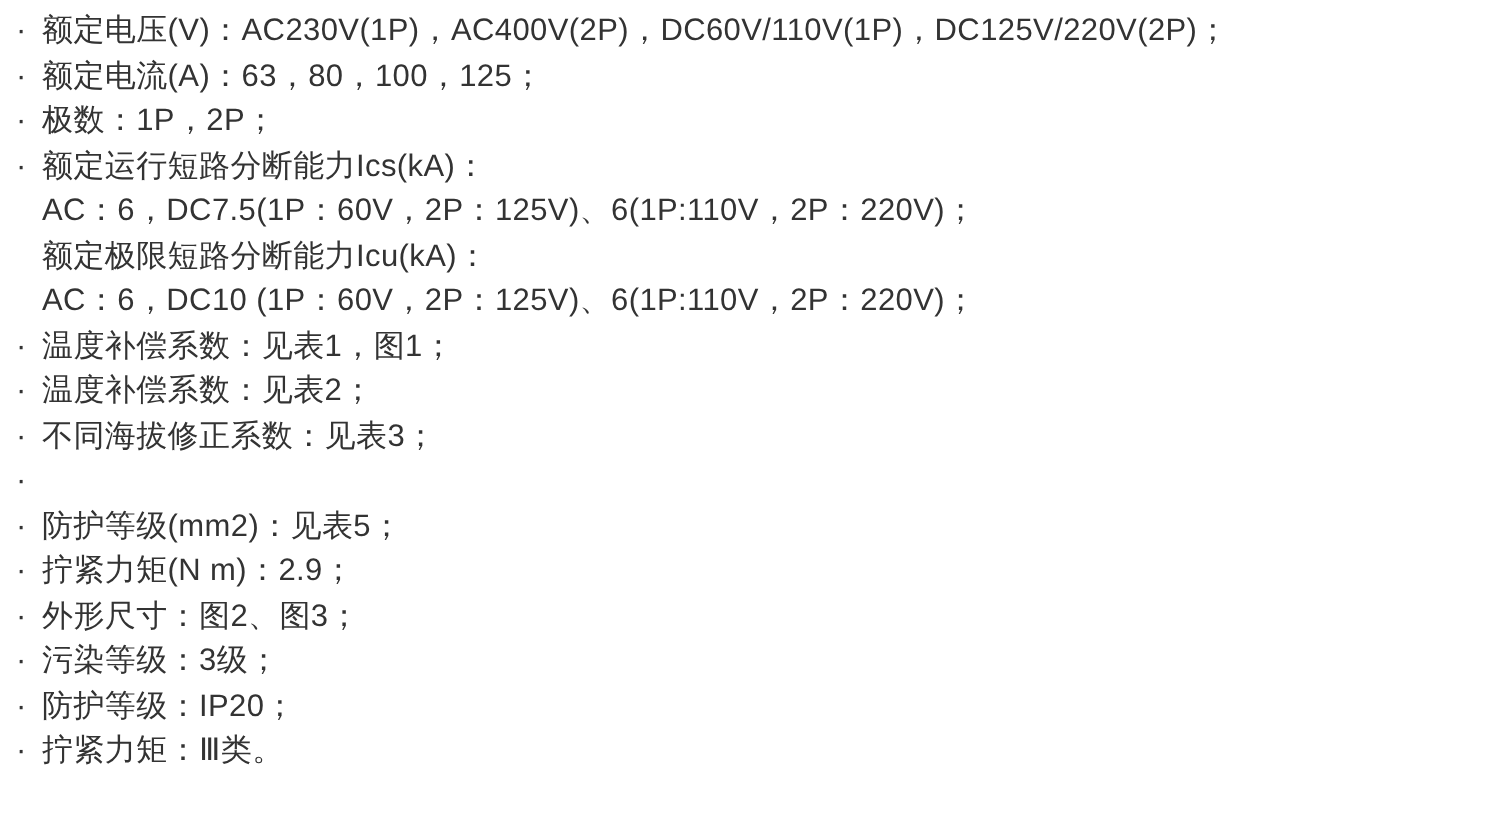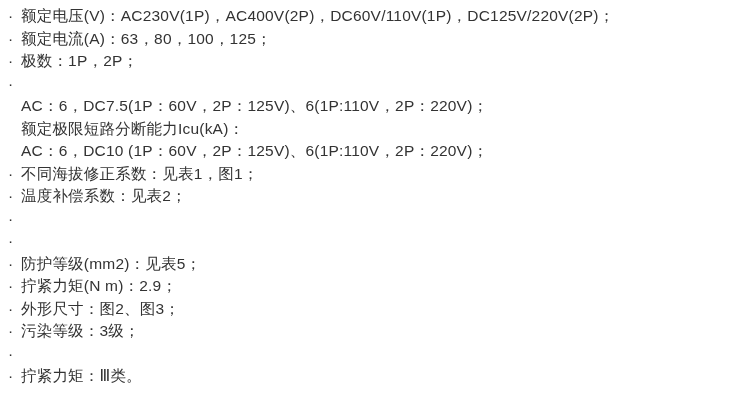--- a/index.html
+++ b/index.html
@@ -52,43 +52,45 @@
       <div class="line">
         <span class="bullet">·</span>
         <span class="line-text">额定电流(A)：63，80，100，125；</span>
       </div>
       <div class="line">
         <span class="bullet">·</span>
         <span class="line-text">极数：1P，2P；</span>
       </div>
       <div class="line">
         <span class="bullet">·</span>
+        <span class="line-text">额定运行短路分断能力Ics(kA)：</span>
       </div>
       <div class="line">
         <span class="bullet"></span>
         <span class="line-text">AC：6，DC7.5(1P：60V，2P：125V)、6(1P:110V，2P：220V)；</span>
       </div>
       <div class="line">
         <span class="bullet"></span>
         <span class="line-text">额定极限短路分断能力Icu(kA)：</span>
       </div>
       <div class="line">
         <span class="bullet"></span>
         <span class="line-text">AC：6，DC10 (1P：60V，2P：125V)、6(1P:110V，2P：220V)；</span>
       </div>
       <div class="line">
         <span class="bullet">·</span>
-        <span class="line-text">不同海拔修正系数：见表1，图1；</span>
+        <span class="line-text">温度补偿系数：见表1，图1；</span>
       </div>
       <div class="line">
         <span class="bullet">·</span>
         <span class="line-text">温度补偿系数：见表2；</span>
       </div>
       <div class="line">
         <span class="bullet">·</span>
+        <span class="line-text">不同海拔修正系数：见表3；</span>
       </div>
       <div class="line">
         <span class="bullet">·</span>
       </div>
       <div class="line">
         <span class="bullet">·</span>
         <span class="line-text">防护等级(mm2)：见表5；</span>
       </div>
       <div class="line">
         <span class="bullet">·</span>
@@ -97,19 +99,20 @@
       <div class="line">
         <span class="bullet">·</span>
         <span class="line-text">外形尺寸：图2、图3；</span>
       </div>
       <div class="line">
         <span class="bullet">·</span>
         <span class="line-text">污染等级：3级；</span>
       </div>
       <div class="line">
         <span class="bullet">·</span>
+        <span class="line-text">防护等级：IP20；</span>
       </div>
       <div class="line">
         <span class="bullet">·</span>
         <span class="line-text">拧紧力矩：Ⅲ类。</span>
       </div>
     </div>
 </div>
 
 </body></html>

